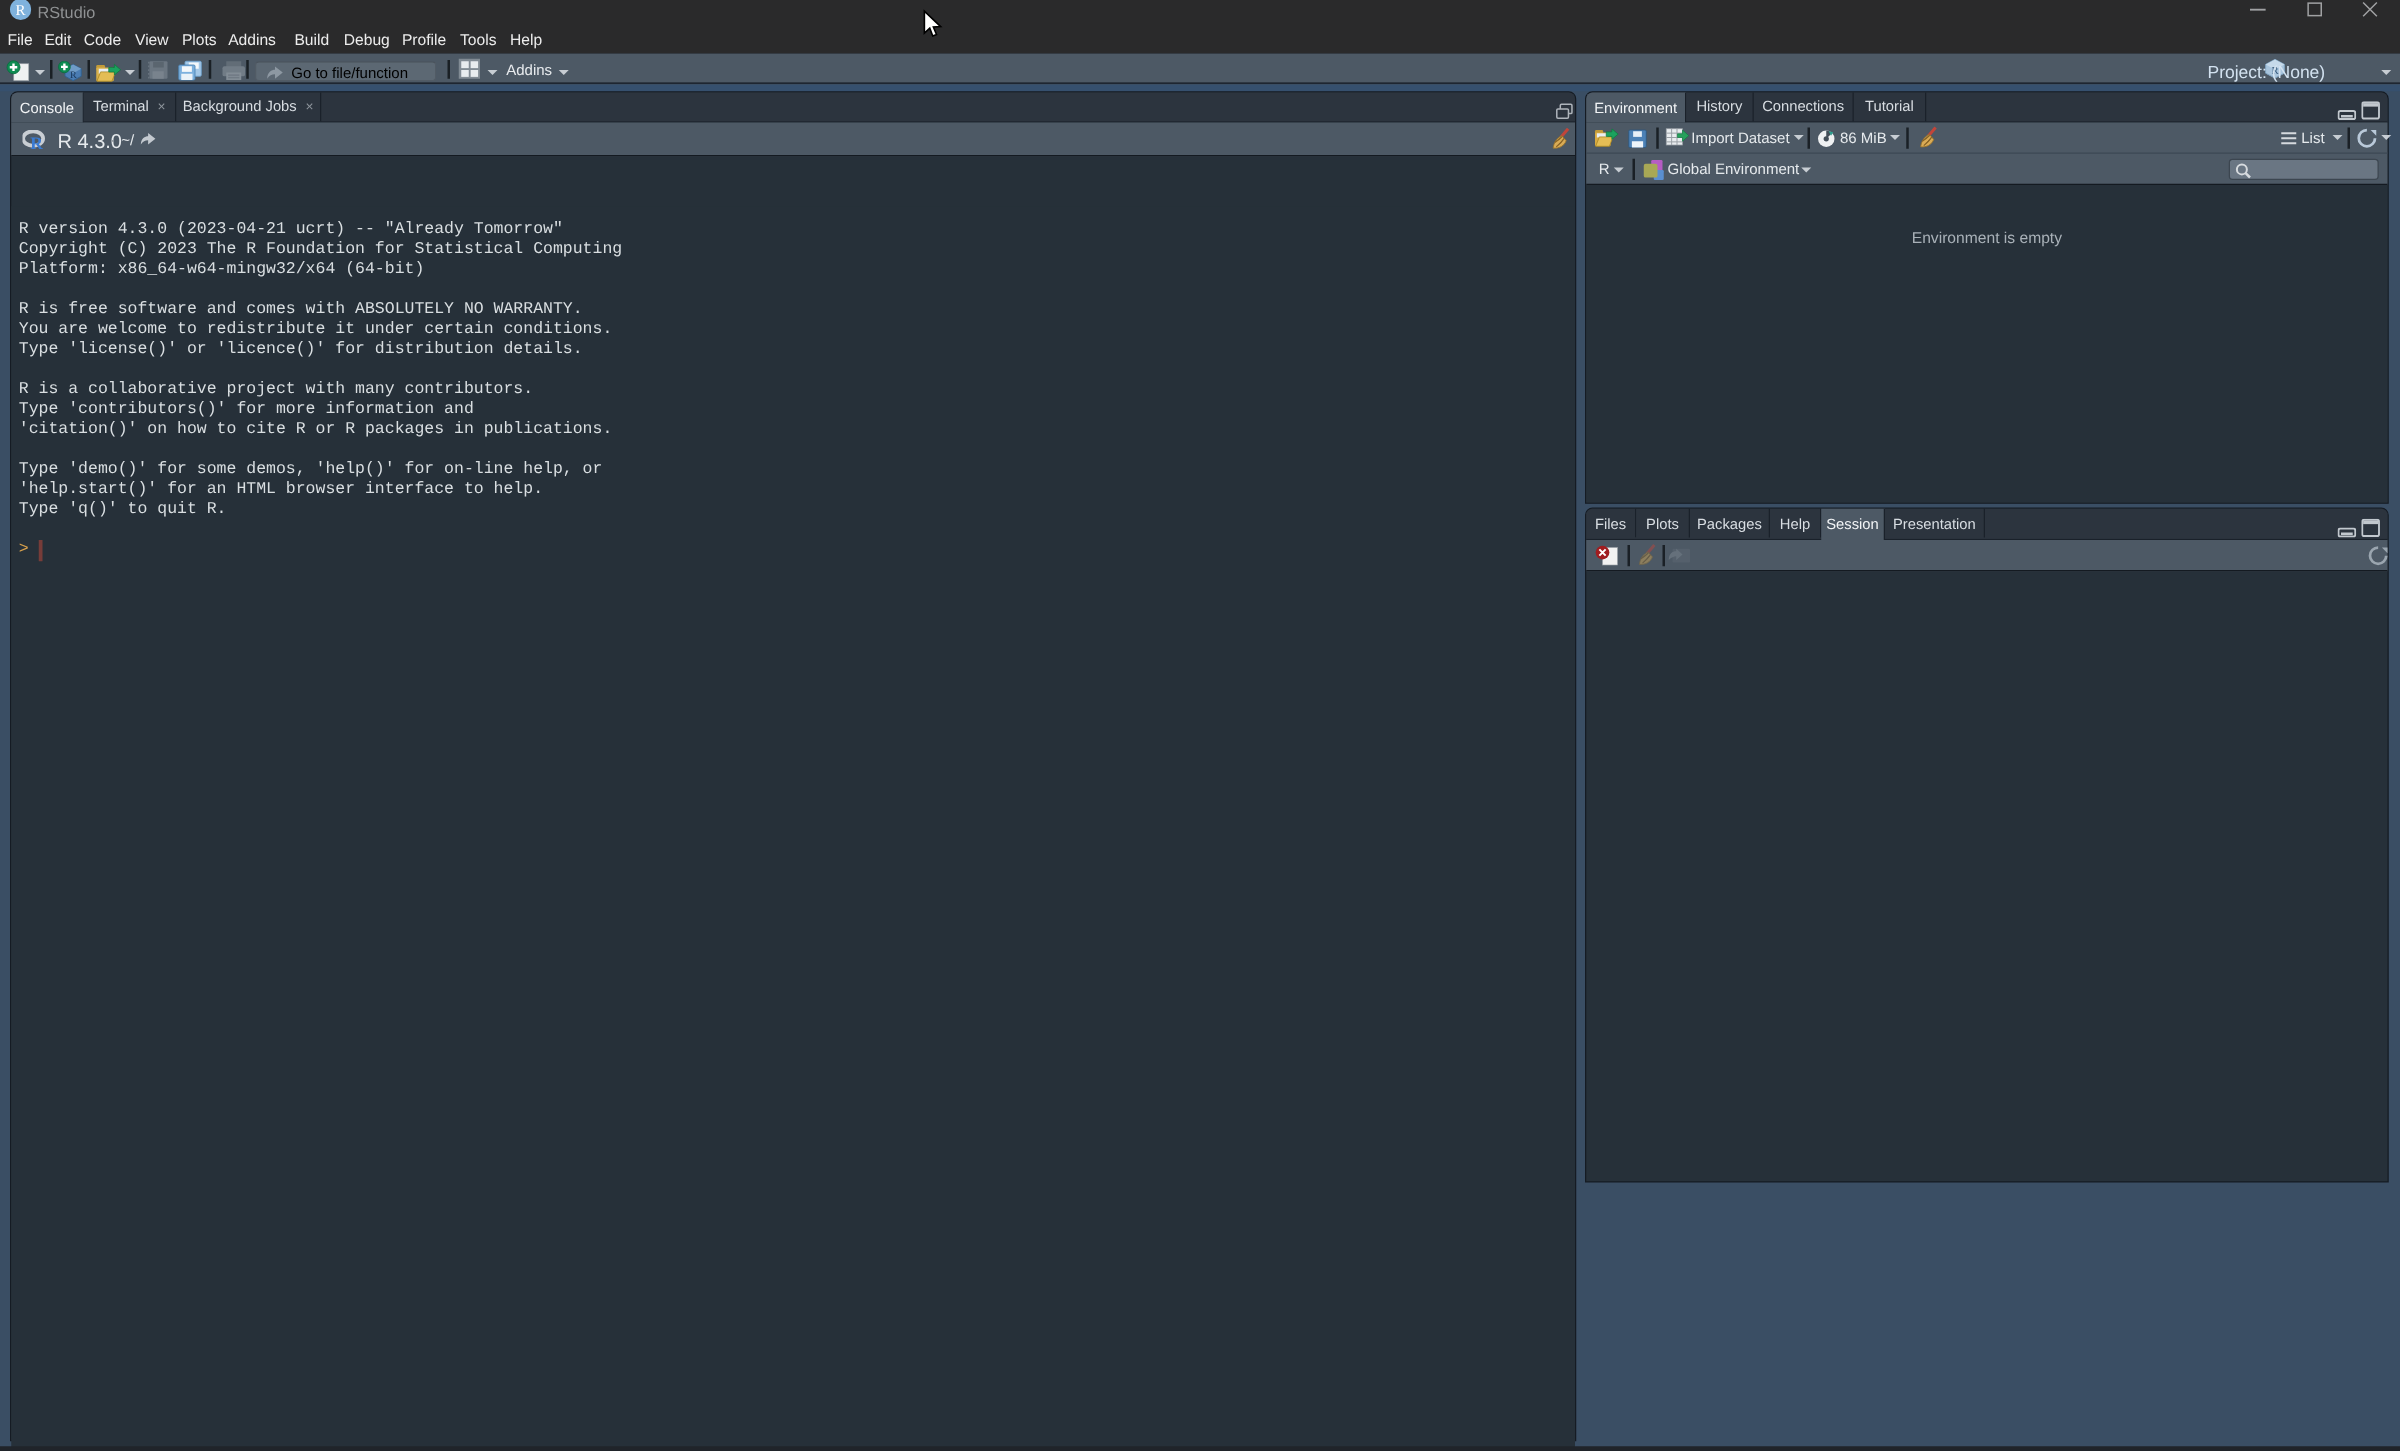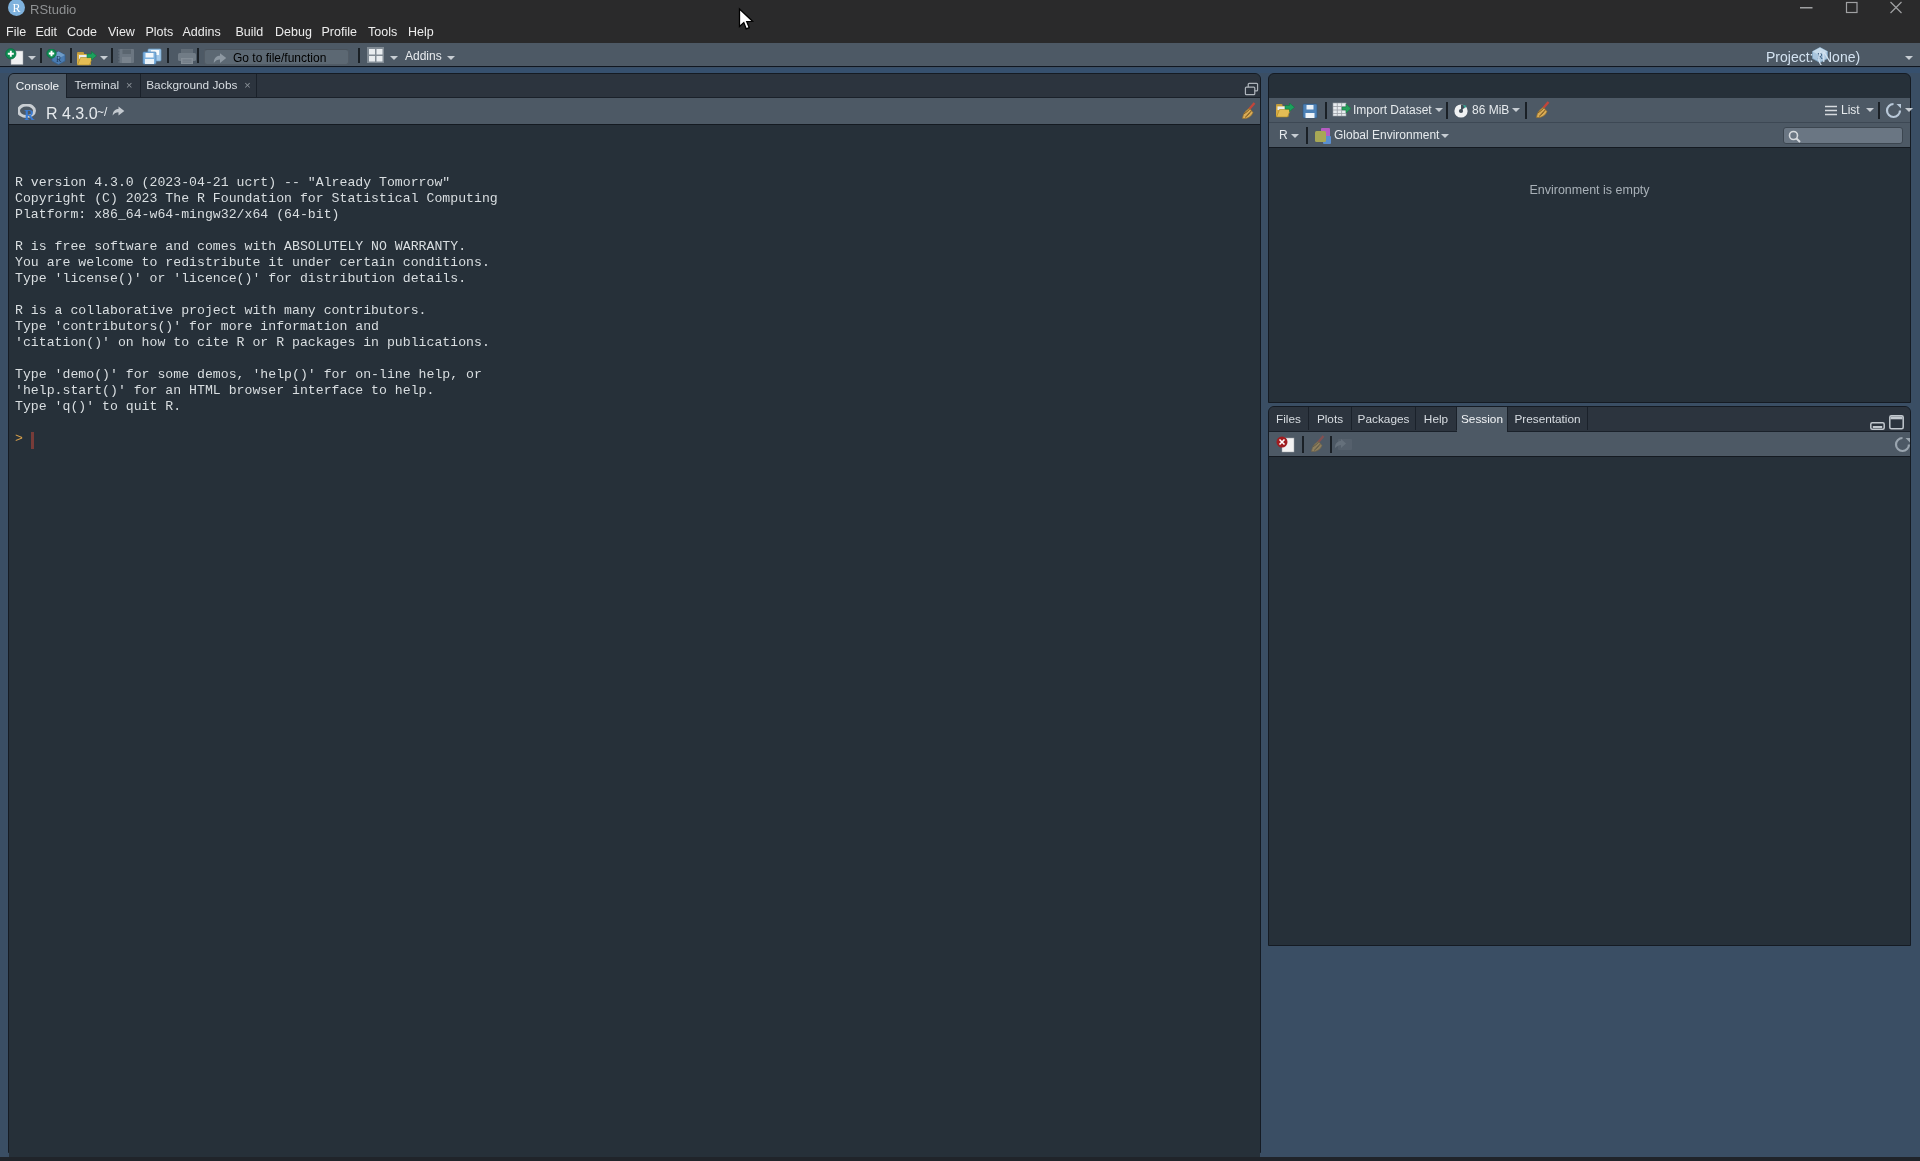--- a/index.html
+++ b/index.html
@@ -201,20 +201,34 @@
 Type 'demo()' for some demos, 'help()' for on-line help, or
 'help.start()' for an HTML browser interface to help.
 Type 'q()' to quit R.
 
 <span style="color:#d7a04c">&gt;</span></pre>
     <div class="abs" style="left:21.5px;top:267px;width:3px;height:16.5px;background:rgba(200,72,58,0.5)"></div>
   </div>
 </div>
 
 <div class="panel" id="rtop">
+  <div class="tabbar" id="rt-tabbar">
+    <div class="tab active" style="left:0;width:80px;line-height:24px;border-radius:5px 0 0 0">Environment</div>
+    <div class="tab" style="left:80px;width:54px;line-height:23px">History</div>
+    <div class="tab" style="left:134px;width:80px;line-height:23px">Connections</div>
+    <div class="tab" style="left:214px;width:58px;line-height:23px">Tutorial</div>
+    <svg class="abs" style="left:601px;top:14px" width="15" height="8" viewBox="0 0 15 8">
+      <rect x="0.8" y="0.8" width="13.4" height="6.4" rx="1.5" fill="none" stroke="#c2c8ce" stroke-width="1.5"></rect>
+      <rect x="2.8" y="4" width="9.4" height="2" fill="#c2c8ce"></rect>
+    </svg>
+    <svg class="abs" style="left:620px;top:7px" width="15" height="15" viewBox="0 0 15 15">
+      <rect x="0.8" y="0.8" width="13.4" height="13" rx="1.5" fill="none" stroke="#c2c8ce" stroke-width="1.5"></rect>
+      <rect x="1.5" y="1.5" width="12" height="2.8" fill="#c2c8ce"></rect>
+    </svg>
+  </div>
   <div class="ptoolbar" id="rt-tb1">
     <svg class="abs" style="left:6px;top:5px" width="21" height="16" viewBox="0 0 21 16">
       <rect x="1" y="1" width="6.5" height="4" rx="1" fill="#c29b3a"></rect>
       <rect x="1" y="3" width="12.5" height="11" rx="1" fill="#d8ab42"></rect>
       <path d="M2.5 3.5 H11 V7 H2.5 Z" fill="#e9eef2"></path>
       <path d="M1.5 14 L4.5 6.5 H15.5 L12.5 14 Z" fill="#e4bd55" stroke="#a8861f" stroke-width="0.6"></path>
       <path d="M10 2.5 L14.5 2.5 L14.5 0 L19.5 4.3 L14.5 8.5 L14.5 6.1 L10 6.1 Z" fill="#1ba15e" stroke="#0d7b3e" stroke-width="0.6"></path>
     </svg>
     <svg class="abs" style="left:33px;top:5px" width="16" height="16" viewBox="0 0 16 16">
       <rect x="1" y="1" width="14" height="14" rx="1" fill="#4c81b6" stroke="#2c567e" stroke-width="0.6"></rect>

